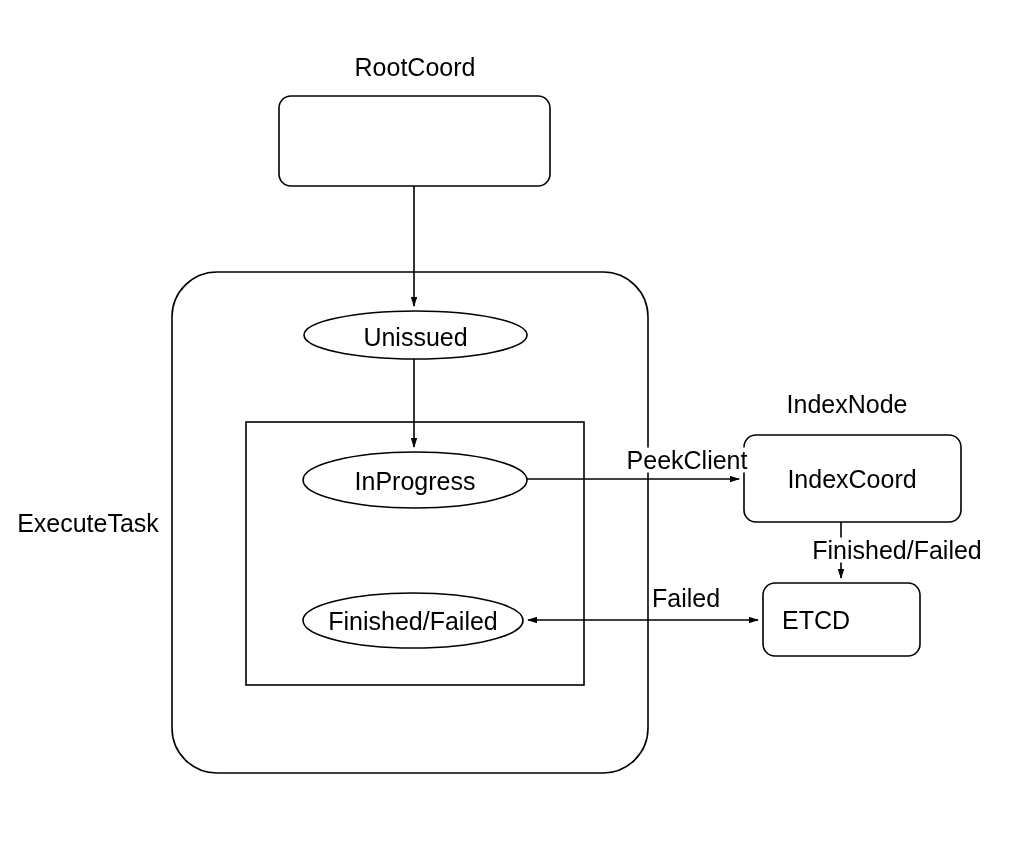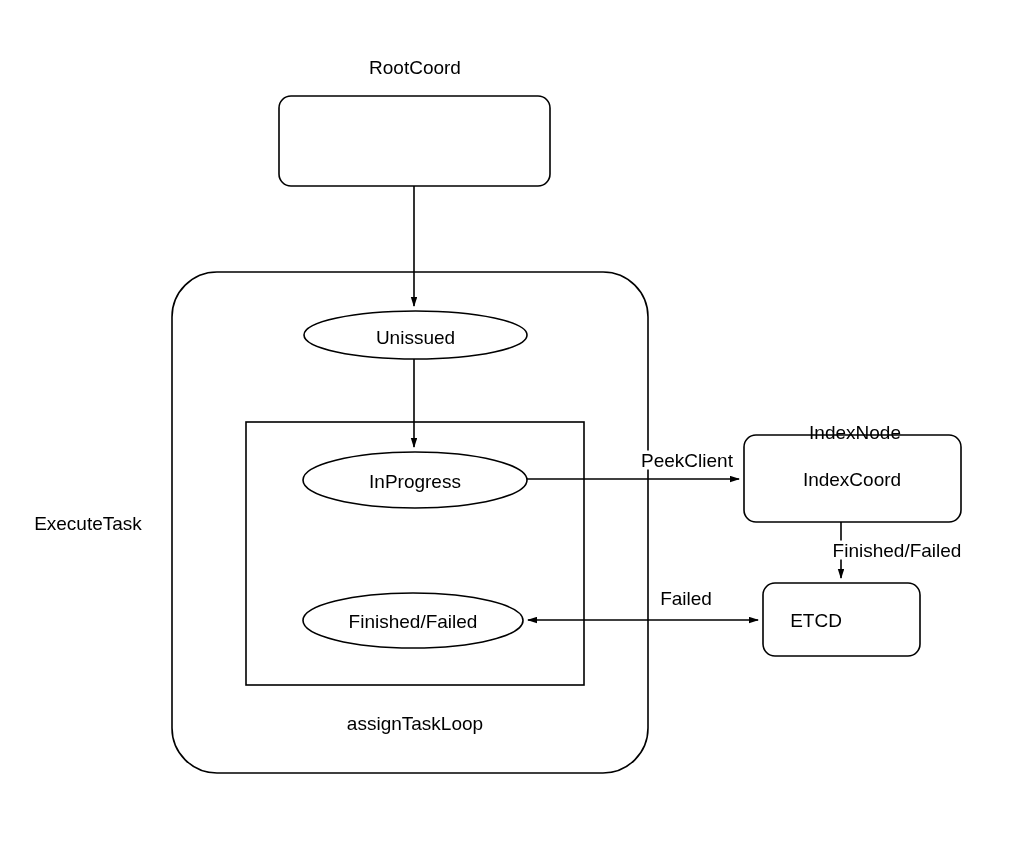--- a/index.html
+++ b/index.html
@@ -26,21 +26,21 @@
     left: 0;
     top: 0;
     width: 1014px;
     height: 848px;
   }
   .node-label,
   .free-label,
   .edge-label {
     position: absolute;
     font-family: "Liberation Sans", sans-serif;
-    font-size: 19px;
+    font-size: 25px;
     line-height: 1;
     color: #000000;
     white-space: nowrap;
     text-align: center;
     transform: translate(-50%, -50%);
     pointer-events: none;
   }
   .edge-label {
     background: #ffffff;
     padding: 0 3px;
@@ -88,25 +88,24 @@
       <path d="M414,186 L414,306" marker-end="url(#arrow-end)"></path>
       <path d="M414,359 L414,447" marker-end="url(#arrow-end)"></path>
       <path d="M527,479 L739,479" marker-end="url(#arrow-end)"></path>
       <path d="M841,522 L841,578" marker-end="url(#arrow-end)"></path>
       <path d="M528,620 L758,620" marker-start="url(#arrow-start)" marker-end="url(#arrow-end)"></path>
     </g>
   </svg>
 
   <div class="free-label" style="left:415px; top:67px;">RootCoord</div>
 
-  <div class="free-label" style="left:847px; top:432px;margin-left:8px;">IndexNode</div>
+  <div class="free-label" style="left:847px; top:404px;">IndexNode</div>
 
   <div class="free-label" style="left:88px; top:523px;">ExecuteTask</div>
 
-  <div class="free-label" style="left:415px; top:723px;">assignTaskLoop</div>
 
 
   <div class="node-label" style="left:415.5px; top:337px;">Unissued</div>
 
   <div class="node-label" style="left:415px; top:481px;">InProgress</div>
 
   <div class="node-label" style="left:413px; top:621px;">Finished/Failed</div>
 
   <div class="node-label" style="left:852px; top:479px;">IndexCoord</div>
 

